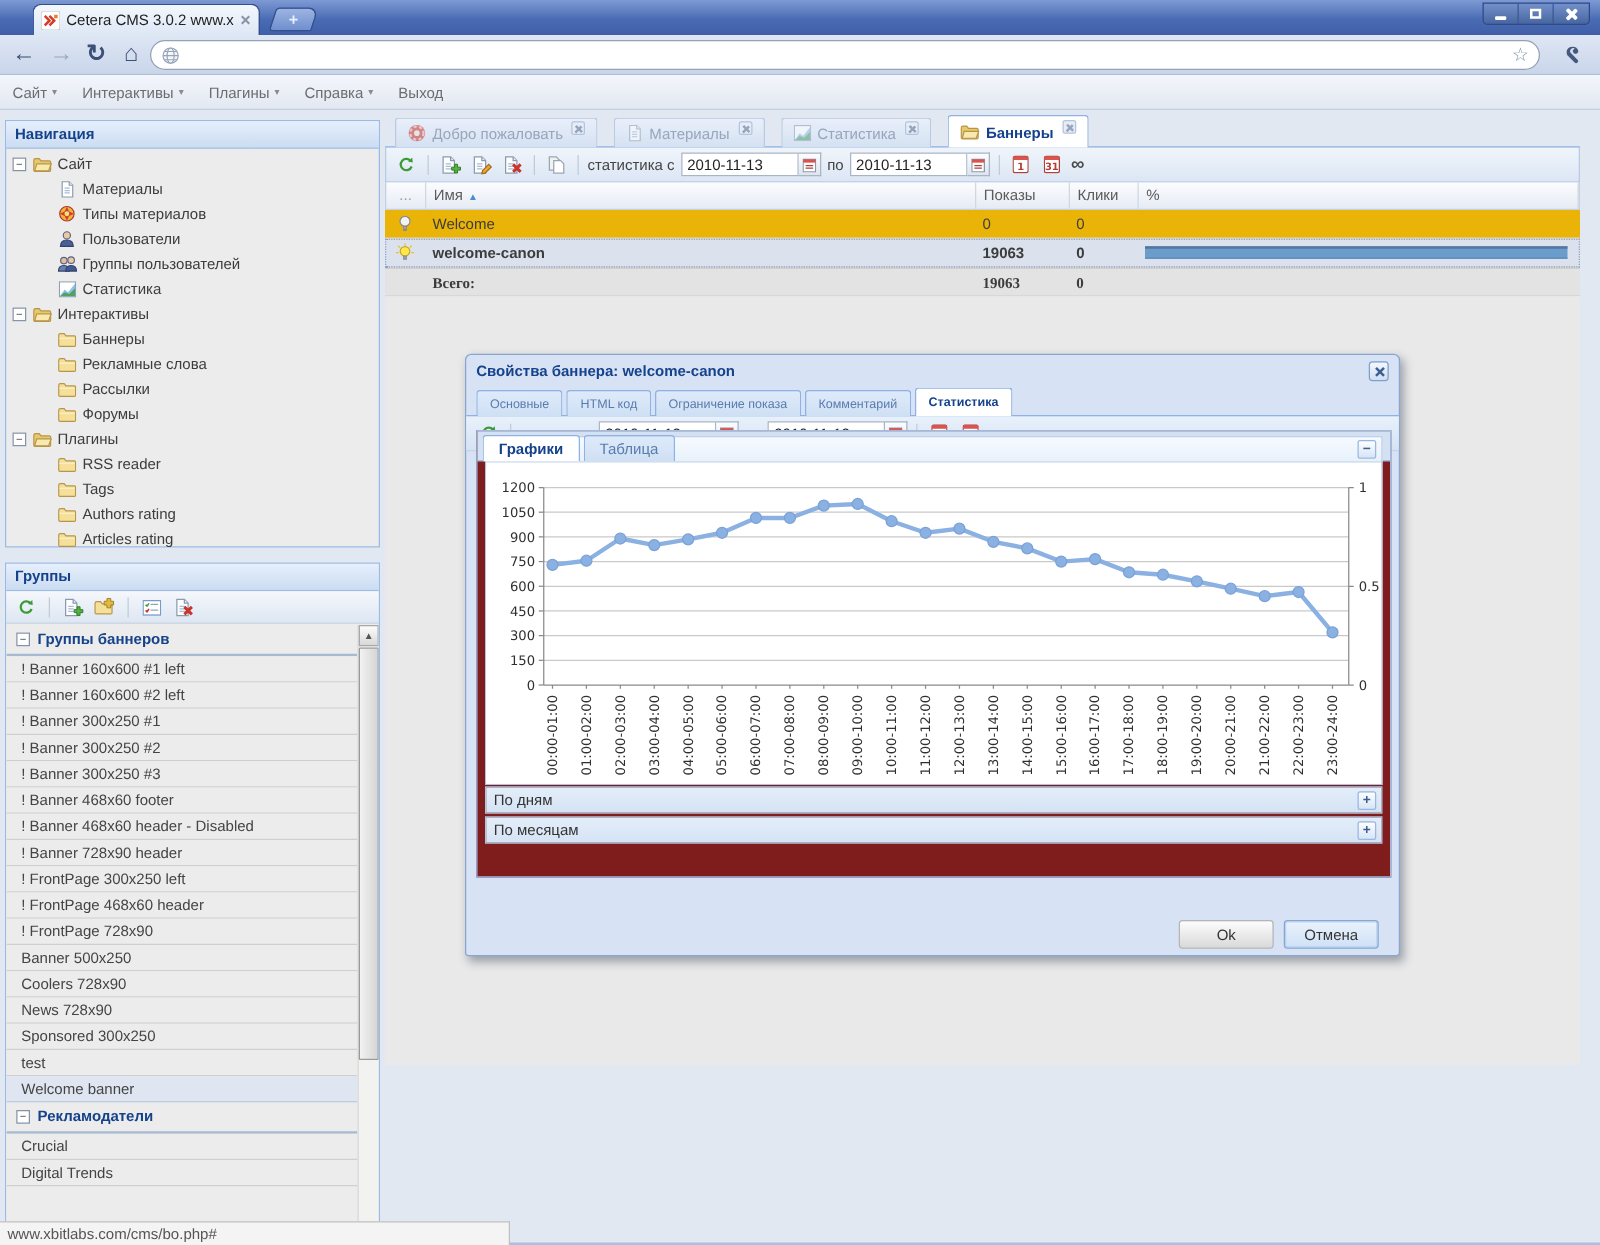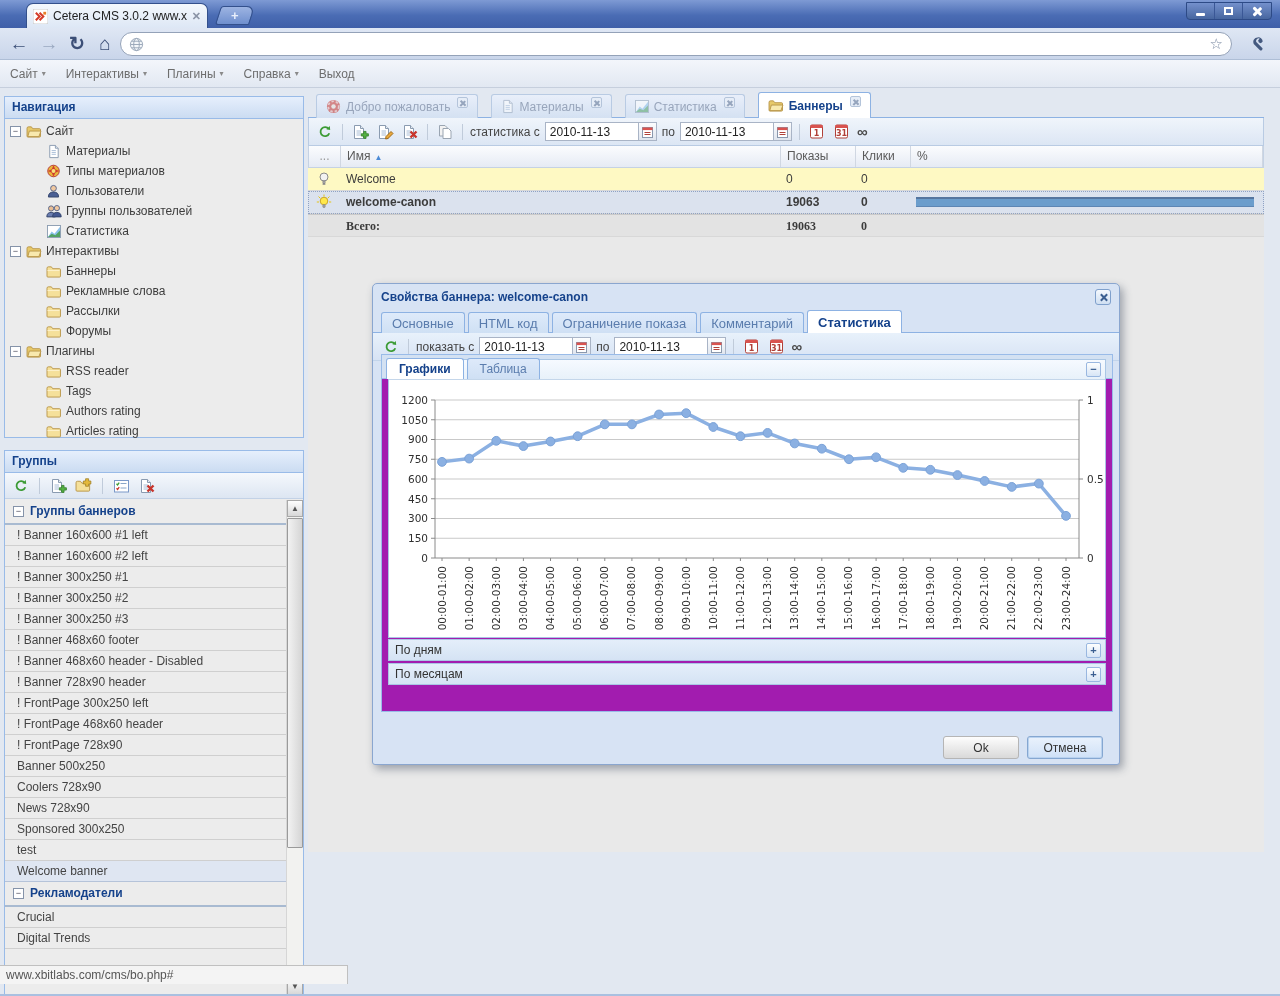--- a/index.html
+++ b/index.html
@@ -104,48 +104,48 @@
   .datefield { display:flex; }
   .datefield input { width:94px; height:19px; border:1px solid #a9b4c6; font-family:"Liberation Sans",sans-serif;
     font-size:12px; padding-left:4px; color:#222; background:#fff; }
   .calbtn { width:18px; height:19px; border:1px solid #a9b4c6; border-left:none;
     background:linear-gradient(#fcfdfe,#dfe5ee); display:flex; align-items:center; justify-content:center; }
   .inf { font-size:15px; font-weight:bold; color:#4a4a4a; line-height:1; }
 
   .gridhd { height:22px; display:flex; background:linear-gradient(#fbfcfe,#e6ebf4); border:1px solid #c5d2e4; border-top:none; }
   .gridhd .cell { border-right:1px solid #d0d7e2; line-height:21px; padding-left:6px; color:#5a5a5a; font-size:12px; }
   .sortarr { font-size:8px; color:#4b8ad6; margin-left:4px; }
-  .grid-row { display:flex; height:23px; background:#fef9c3; border-bottom:1px solid #d8d8d8; }
+  .grid-row { display:flex; height:23px; background:#eab308; border-bottom:1px solid #d8d8d8; }
   .grid-row .cell { line-height:22px; padding-left:6px; color:#3c3c3c; overflow:hidden; white-space:nowrap; }
   .grid-row.sel { background:#dbe2ee; outline:1px dotted #8fa2c4; outline-offset:-1px;font-weight:bold; }
   .grid-row.total { background:#e3e3e3; font-weight:bold; border-top:1px solid #c9c9c9;font-family:Liberation Serif, serif; }
   .lampcell { display:flex; align-items:center; justify-content:center; padding-left:0 !important; }
   .pbar { margin-top:6px; height:10px; background:#6b9dcc; border-top:2px solid #55759f; border-bottom:1px solid #5d86b4; }
   .gridrest { background:#e9e9e9; }
 
   
   #dialog { position:absolute; left:372px; top:195px; width:748px; height:482px; background:#d7e3f4;
     border:1px solid #8aa6cf; border-radius:5px 5px 3px 3px; box-shadow:3px 4px 8px rgba(60,70,90,.45); z-index:10; }
   .dlg-hd { height:26px; display:flex; align-items:center; padding:0 8px; }
   .dlg-title { flex:1; color:#15428b; font-weight:bold; font-size:12px; }
   .dlg-close { position:relative; width:16px; height:16px; border:1px solid #7fa0cc; border-radius:3px;
     background:linear-gradient(#f4f8fd,#cfdff2); }
   .dlg-close::before,.dlg-close::after { content:""; position:absolute; left:6.5px; top:2.5px; width:2px; height:9px; background:#3b5f91; }
   .dlg-close::before { transform:rotate(45deg); } .dlg-close::after { transform:rotate(-45deg); }
 
   .dtabs { position:relative; height:23px; display:flex; gap:3px; align-items:flex-end; padding-left:8px; }
   .dtabs::after { content:""; position:absolute; left:0; right:0; bottom:0; height:1px; background:#8db2e3; }
   .dtab { height:21px; padding:0 10px; display:flex; align-items:center; border:1px solid #8db2e3; border-bottom:none;
-    border-radius:3px 3px 0 0; background:linear-gradient(#deeafa,#cfe0f4); color:#5a7cad; font-size:13px; z-index:1; }
+    border-radius:3px 3px 0 0; background:linear-gradient(#deeafa,#cfe0f4); color:#5a7cad; font-size:10px; z-index:1; }
   .dtab.active { background:#fff; color:#15428b; font-weight:bold; height:23px; z-index:2; }
 
   .dtoolbar { height:28px; display:flex; align-items:center; gap:5px; padding-left:8px; color:#444;
     background:linear-gradient(#e8f1fb,#d7e3f4); border-bottom:1px solid #c2d4ea; }
 
-  .dcontent { position:absolute; left:8px; top:70px; width:732px; height:358px; background:#a21caf; border:1px solid #99bbe8; }
+  .dcontent { position:absolute; left:8px; top:60px; width:732px; height:358px; background:#7f1d1d; border:1px solid #99bbe8; }
   .subtabs { position:relative; height:24px; background:#d3e1f2; display:flex; gap:3px; align-items:flex-end; padding-left:4px; }
   .subtabs::after { content:""; position:absolute; left:0; right:0; bottom:0; height:1px; background:#99bbe8; }
   .stab { height:21px; padding:0 12px; display:flex; align-items:center; border:1px solid #8db2e3; border-bottom:none;
     border-radius:3px 3px 0 0; background:linear-gradient(#deeafa,#cfe0f4); color:#5a7cad; font-size:12px; z-index:1; }
   .stab.active { background:#fff; color:#15428b; font-weight:bold; z-index:2; }
 
   .cpanel { position:absolute; left:6px; width:718px; border:1px solid #aac6e4; background:#fff; }
   .cpanel-hd { height:20px; display:flex; align-items:center; padding:0 4px 0 6px; color:#333;
     background:linear-gradient(#f6faff,#e8f1fa); border-bottom:1px solid #c4d6ea; }
   .cpanel-hd.collapsed { background:linear-gradient(#e4eefa,#d5e3f4); border-bottom:none; }
@@ -154,21 +154,21 @@
     color:#3b5f91; font-size:11px; font-weight:bold; line-height:13px; text-align:center; }
   #hours-body { height:253px; background:#fff; position:relative; }
   #p-days { top:284px; } #p-months { top:308px; }
 
   .dlg-buttons { position:absolute; right:16px; top:452px; display:flex; gap:8px; }
   .btn { width:76px; height:23px; font-family:"Liberation Sans",sans-serif; font-size:12px; color:#333;
     border:1px solid #b5b5b5; border-radius:3px; background:linear-gradient(#fdfdfd,#d9d9d9); }
   .btn.focus { background:linear-gradient(#eaf2fc,#cfe1f7); border:1px solid #85a7d1; box-shadow:0 0 0 1px #b9d2ef inset; }
 
   
-  .statusbubble { position:absolute; left:0; bottom:12px; width:348px; height:19px; background:#f4f4f4;
+  .statusbubble { position:absolute; left:0; bottom:0; width:408px; height:19px; background:#f4f4f4;
     border-top:1px solid #c0c0c0; border-right:1px solid #c0c0c0; color:#555; line-height:18px; padding-left:6px; z-index:20; }
   .bottomframe { position:absolute; left:0; bottom:0; width:1280px; height:2px; background:#a9c0e0; z-index:5; }
 
   svg { display:block; }
   text { font-family:"DejaVu Sans", sans-serif; }
 </style>
 </head>
 <body>
 
 <div id="screen">

